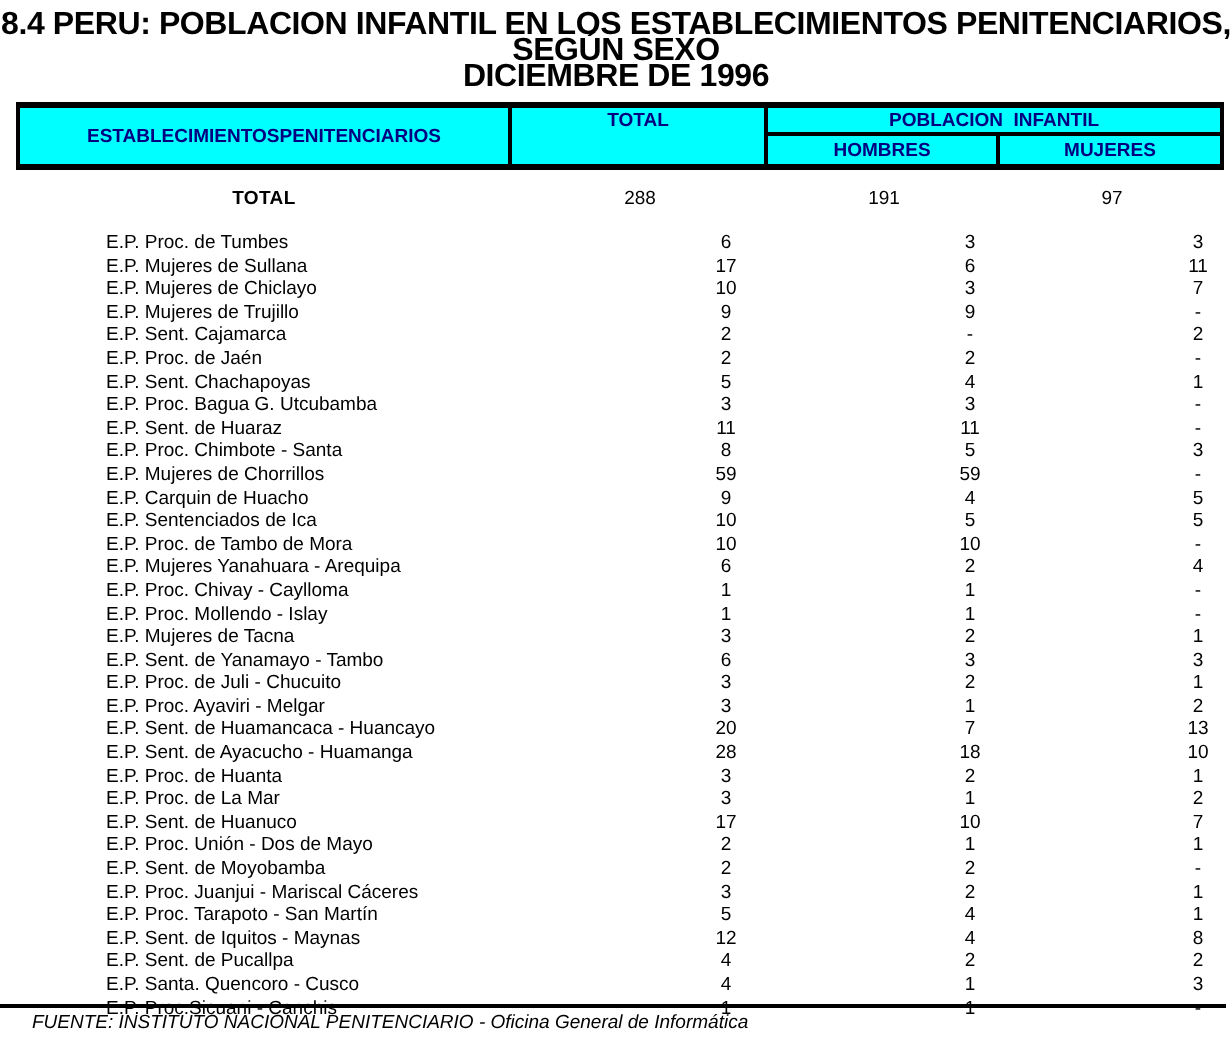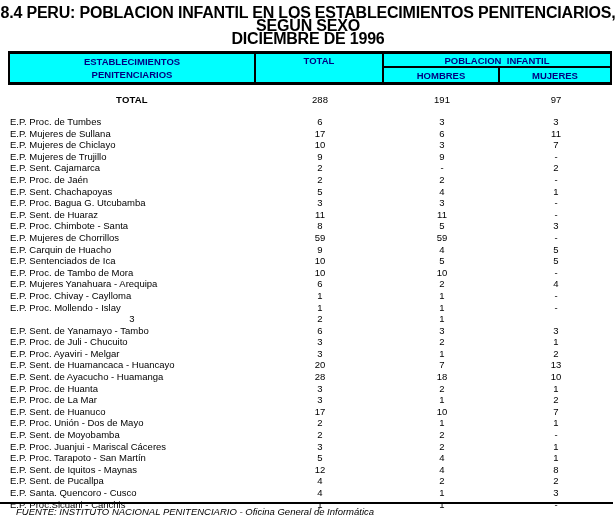--- a/index.html
+++ b/index.html
@@ -27,21 +27,21 @@
     background: #00FFFF;
     border-top: 3px solid #000;
     border-bottom: 3px solid #000;
     color: #000080;
     font-weight: 700;
     font-size: 9.5px;
   }
   .th { display: flex; align-items: center; justify-content: center; }
   .th-estab {
     grid-row: 1 / 3; grid-column: 1;
-    flex-direction: column;
+    flex-direction: row;
     border-left: 2px solid #000;
     border-right: 2px solid #000;
     line-height: 13px;
   }
   .th-total {
     grid-row: 1 / 3; grid-column: 2;
     align-items: flex-start;
     padding-top: 1px;
     border-right: 2px solid #000;
   }
@@ -55,21 +55,21 @@
   .th-mujeres { grid-row: 2; grid-column: 4; border-right: 2px solid #000; }
 
   .grid-row {
     display: grid;
     grid-template-columns: 248px 128px 116px 112px;
     font-size: 9.5px;
   }
   .total-row { margin-top: 9px; height: 11px; line-height: 11px; }
   .total-row .label-cell { text-align: center; font-weight: 700; letter-spacing: 0.2px; }
   .num-cell { text-align: center; }
-  .rows { margin-top: 11px; }
+  .rows { margin-top: 11px; margin-left: 43px; }
   .row { height: 11.6px; line-height: 11.6px; }
   .name-cell { padding-left: 2px; white-space: nowrap; overflow: hidden; }
 
   .footer-rule {
     position: absolute; left: 0; top: 502px;
     width: 613px; height: 2px; background: #000;
   }
   .footer-text {
     position: absolute; left: 16px; top: 506px;
     font-size: 9.5px; font-style: italic;
@@ -200,20 +200,21 @@
         <div class="num-cell">1</div>
         <div class="num-cell">-</div>
       </div>
       <div class="grid-row row">
         <div class="name-cell">E.P. Proc. Mollendo - Islay</div>
         <div class="num-cell">1</div>
         <div class="num-cell">1</div>
         <div class="num-cell">-</div>
       </div>
       <div class="grid-row row">
+        <div class="name-cell">E.P. Mujeres de Tacna</div>
         <div class="num-cell">3</div>
         <div class="num-cell">2</div>
         <div class="num-cell">1</div>
       </div>
       <div class="grid-row row">
         <div class="name-cell">E.P. Sent. de Yanamayo - Tambo</div>
         <div class="num-cell">6</div>
         <div class="num-cell">3</div>
         <div class="num-cell">3</div>
       </div>

